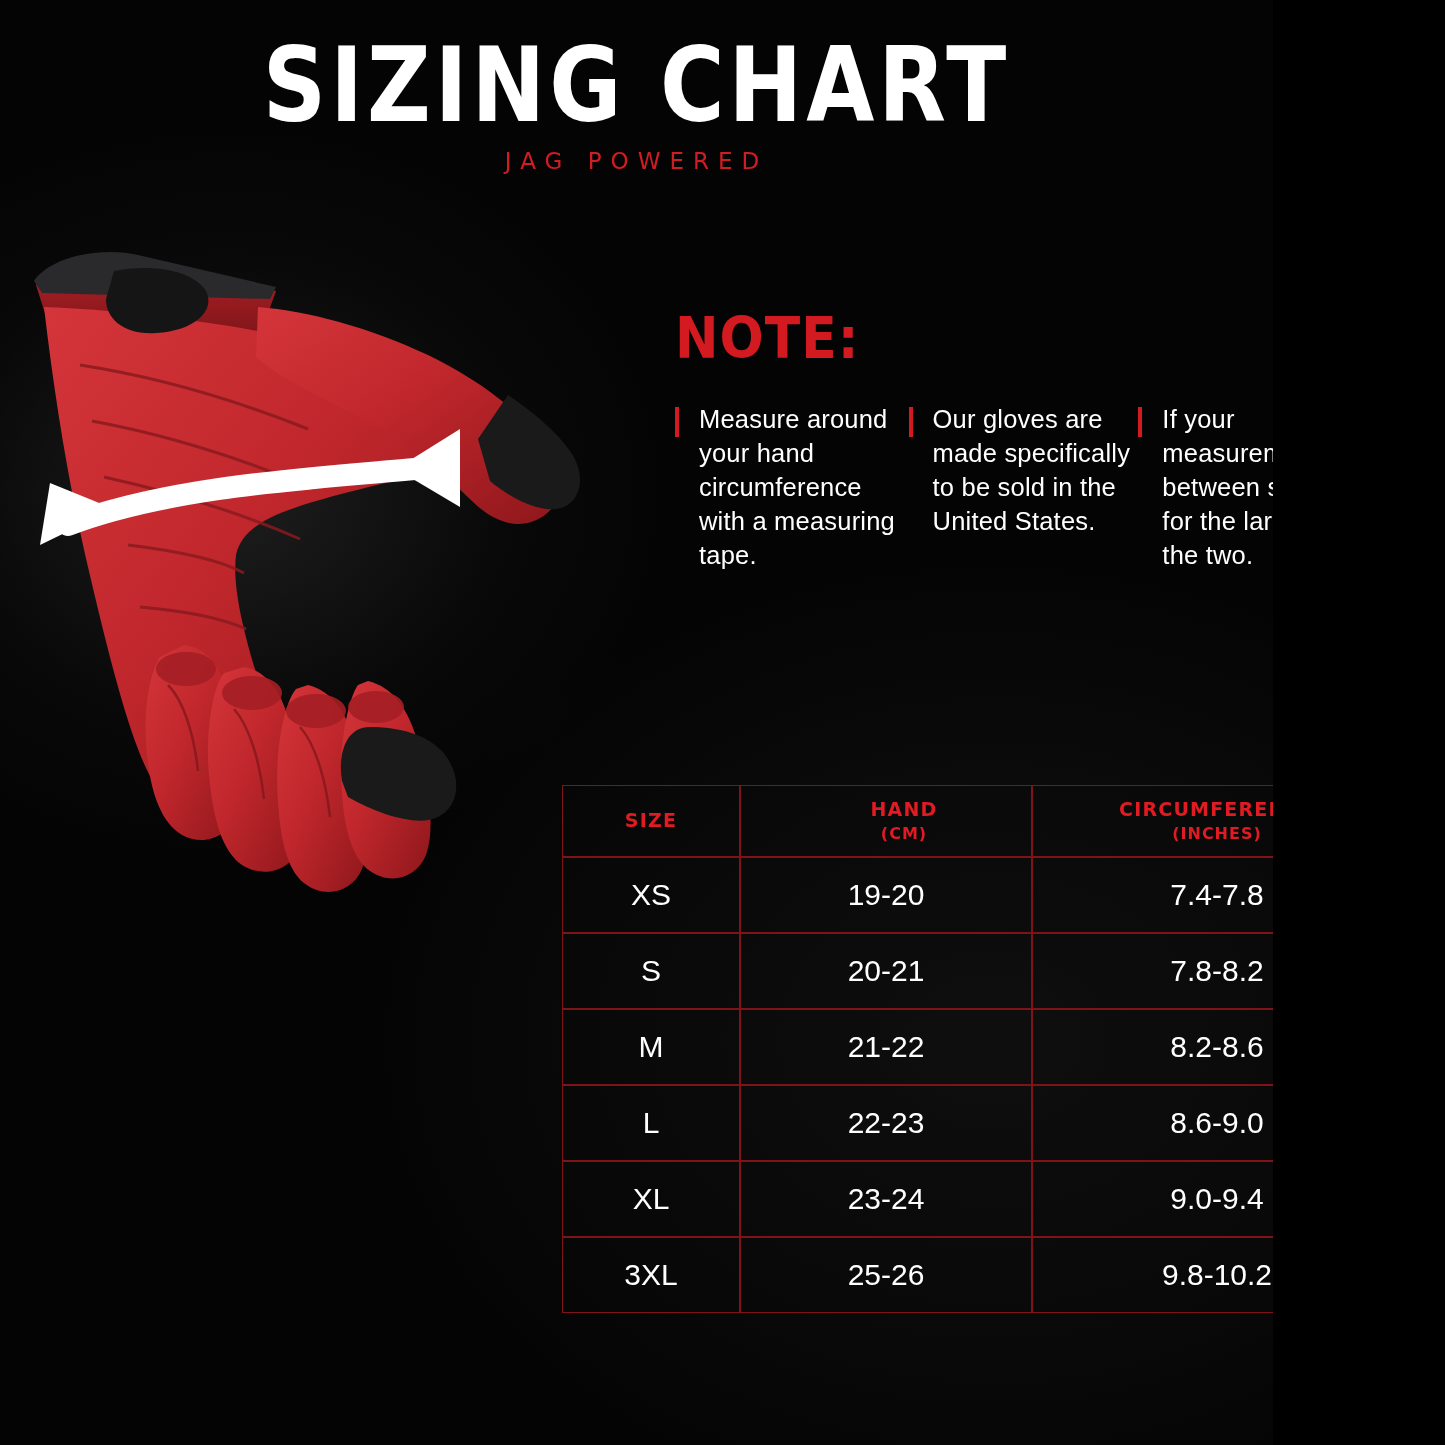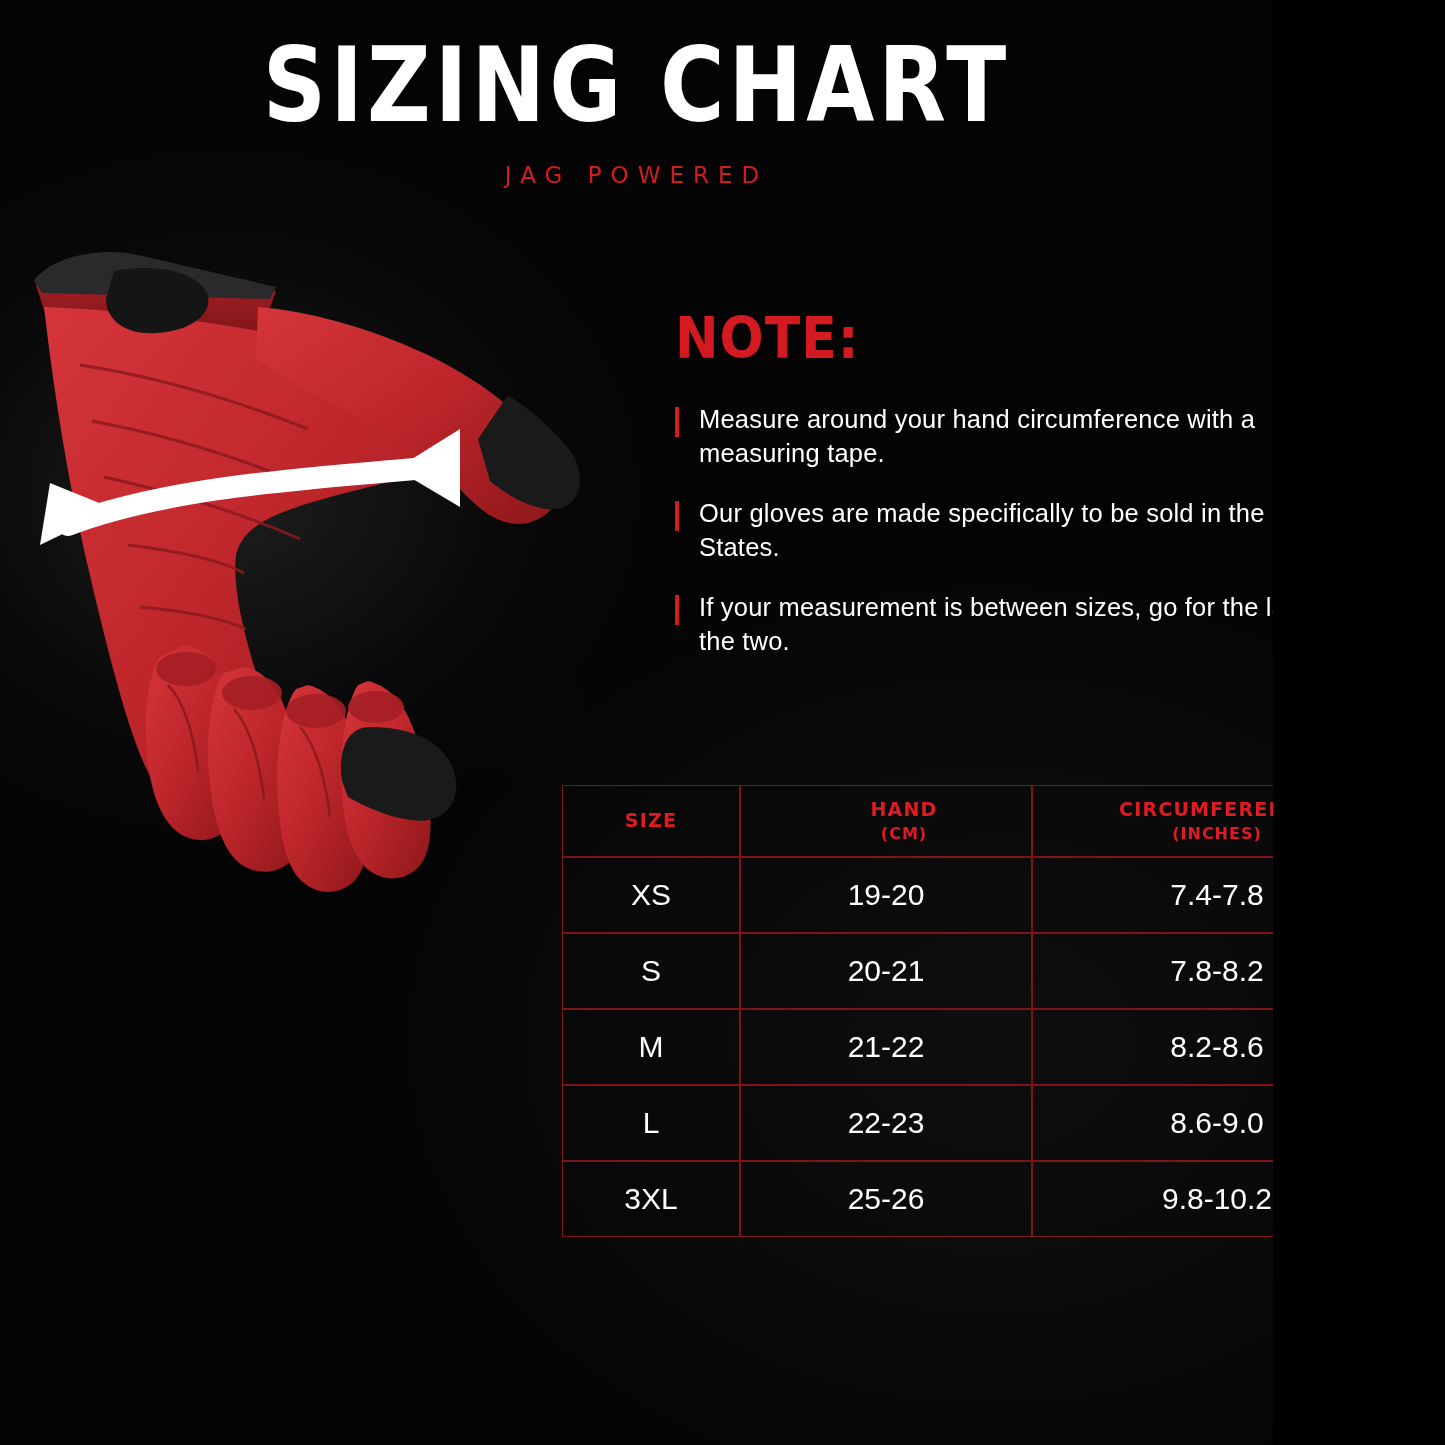--- a/index.html
+++ b/index.html
@@ -35,21 +35,21 @@
     font-size: 88px;
     line-height: 1;
     font-weight: bold;
     color: #ffffff;
     letter-spacing: 4px;
     font-family: "DejaVu Sans", sans-serif;
     transform: scaleY(1.18);
     transform-origin: center top;
   }
   .subtitle {
-    margin-top: 40px;
+    margin-top: 26px;
     font-size: 23px;
     letter-spacing: 9px;
     color: #cf1d22;
     font-family: "DejaVu Sans", sans-serif;
     font-weight: normal;
   }
 
   
   .glove-wrap {
     position: absolute;
@@ -72,22 +72,20 @@
     font-weight: bold;
     color: #d21a20;
     letter-spacing: 1px;
     font-family: "DejaVu Sans", sans-serif;
     transform: scaleY(1.1);
     transform-origin: left top;
   }
   .note-list {
     margin-top: 38px;
     display: flex;
-    flex-direction: column;
-    gap: 26px;
   }
   .note-item {
     position: relative;
     padding-left: 24px;
     color: #ffffff;
     font-size: 25.5px;
     line-height: 1.33;
     font-family: "Liberation Sans", sans-serif;
     font-weight: 300;
     letter-spacing: .2px;
@@ -272,20 +270,25 @@
         <td>M</td>
         <td>21-22</td>
         <td>8.2-8.6</td>
       </tr>
       <tr>
         <td>L</td>
         <td>22-23</td>
         <td>8.6-9.0</td>
       </tr>
       <tr>
+        <td>XL</td>
+        <td>23-24</td>
+        <td>9.0-9.4</td>
+      </tr>
+      <tr>
         <td>3XL</td>
         <td>25-26</td>
         <td>9.8-10.2</td>
       </tr>
     </tbody>
   </table>
 
 </div>
 
 </body></html>

